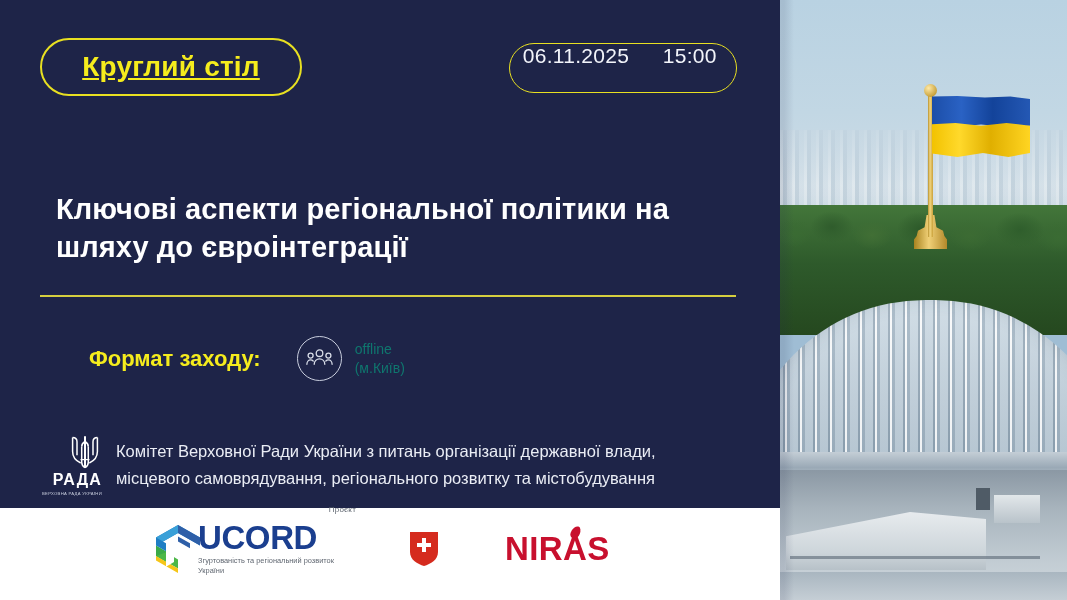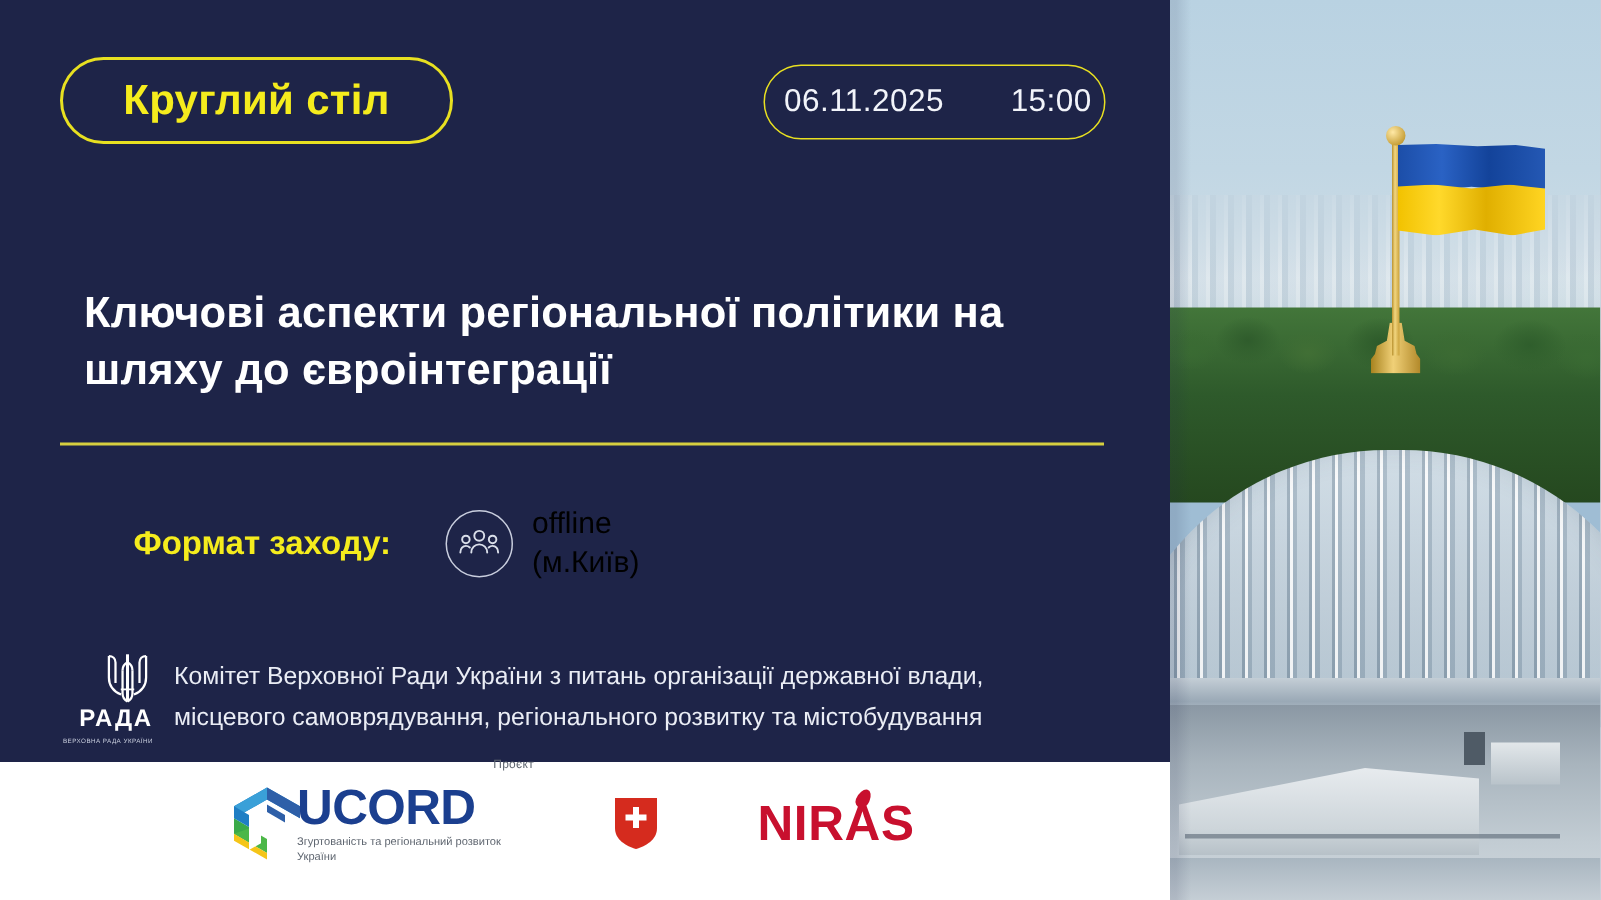--- a/index.html
+++ b/index.html
@@ -21,27 +21,28 @@
   
   .badge-round {
     position: absolute; left: 40px; top: 38px;
     width: 262px; height: 58px;
     border: 2px solid #e8e021; border-radius: 29px;
     display: flex; align-items: center; justify-content: center;
   }
   .badge-round-label {
     color: #f5ec1d; font-size: 28px; font-weight: bold; letter-spacing: 0.2px;
     white-space: nowrap;
+    text-decoration: underline;
   }
 
   .badge-date {
     position: absolute; left: 509px; top: 43px;
     width: 228px; height: 50px;
     border: 1.6px solid #e8e021; border-radius: 25px;
-    display: flex; align-items: center; gap: 11px;
+    display: flex; align-items: flex-start;
   }
   .badge-date-left, .badge-date-right {
     display: flex; align-items: center; justify-content: center;
     color: #f2f4fa; font-size: 21px; letter-spacing: 0.3px;
   }
   .badge-date-left { flex: 0 0 132px; }
   .badge-date-sep { width: 1.6px; background: #e8e021; }
   .badge-date-right { flex: 1; }
 
   
@@ -66,21 +67,21 @@
   .format-label {
     color: #f5ec1d; font-size: 22px; font-weight: bold;
     white-space: nowrap; margin-right: 36px;
   }
   .format-option { display: flex; align-items: center; margin-right: 64px; }
   .format-icon-circle {
     width: 45px; height: 45px; border: 1.6px solid #c9cede; border-radius: 50%;
     display: flex; align-items: center; justify-content: center;
     flex: 0 0 45px; margin-right: 13px;
   }
-  .format-text { color: #000000; font-size: 20px; line-height: 1.32; white-space: nowrap; }
+  .format-text { color: #0f766e; font-size: 14px; line-height: 1.32; white-space: nowrap; }
   .format-text .l2 { display: block; }
 
   
   .committee {
     position: absolute; left: 40px; top: 432px;
     display: flex; align-items: flex-start;
   }
   .rada-logo {
     width: 62px; flex: 0 0 62px; margin-right: 14px;
     display: flex; flex-direction: column; align-items: flex-end; padding-top: 2px;

